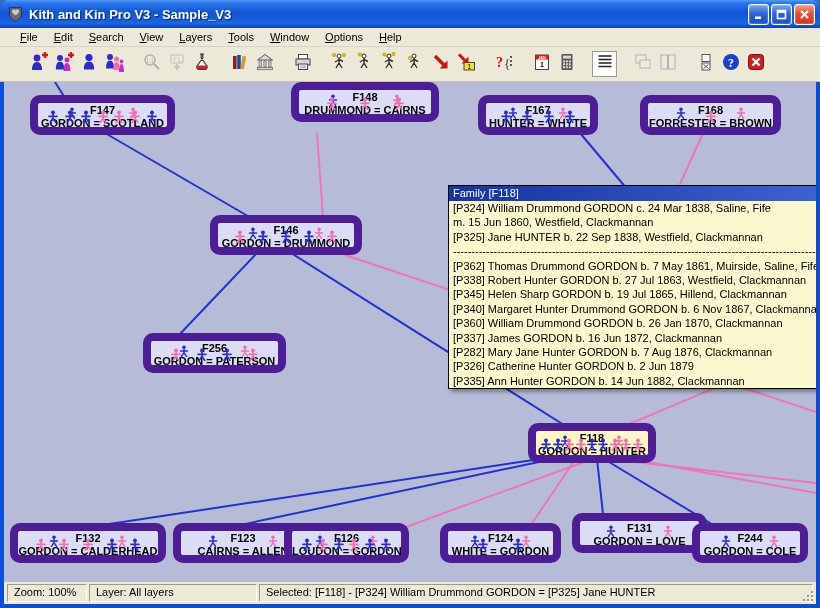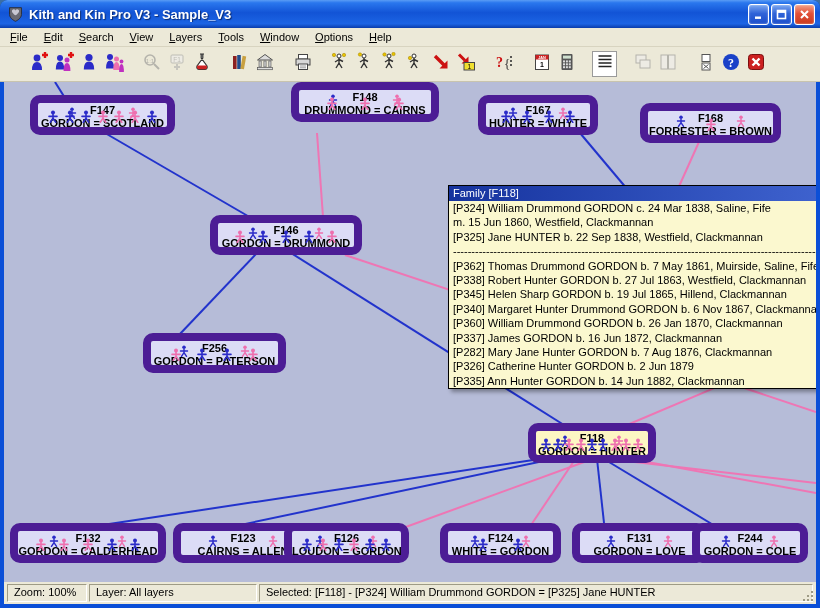--- a/index.html
+++ b/index.html
@@ -19,21 +19,21 @@
     background:linear-gradient(180deg,#5a9cf5 0%,#2a77ee 10%,#1254d6 45%,#1c64e4 85%,#0a3cab 100%);
   }
   .app-icon{width:17px;height:17px;margin-right:5px;flex:0 0 auto;}
   .title-text{color:#fff;font-size:13px;font-weight:bold;text-shadow:1px 1px 1px #0a2a70;flex:1;white-space:nowrap;overflow:hidden;}
   .winbtn{width:21px;height:21px;margin-left:2px;border-radius:3px;flex:0 0 auto;
     border:1px solid #fff;display:flex;align-items:center;justify-content:center;
     background:linear-gradient(180deg,#7ba7f0 0%,#2f63d8 45%,#1b4ecb 100%);box-shadow:inset 0 0 2px rgba(255,255,255,.6);}
   .winbtn.close{background:linear-gradient(180deg,#f3a188 0%,#e25037 45%,#c93a1e 100%);}
   
   .menubar{height:19px;flex:0 0 19px;background:#ece9d8;display:flex;align-items:center;
-    border-bottom:1px solid #d8d4c0;font-size:11px;color:#000;padding-left:2px;}
+    border-bottom:1px solid #d8d4c0;font-size:11px;color:#000;padding-left:12px;}
   .menuitem{padding:2px 8px;cursor:default;}
   .menuitem u{text-decoration:underline;}
   
   .toolbar{height:35px;flex:0 0 35px;background:#ece9d8;display:flex;align-items:center;
     padding-left:26px;border-bottom:1px solid #c8c4ae;}
   .tb{width:25px;height:26px;display:flex;align-items:center;justify-content:center;border:1px solid transparent;}
   .tb.sep{margin-left:13px;}
   .tb.active{background:#fff;border:1px solid #9a9a9a;}
   .tb.disabled{opacity:.55;filter:grayscale(1);}
   
@@ -408,21 +408,21 @@
               <span><svg width="10" height="13" viewBox="0 0 10 13">
                   <circle cx="5" cy="2.4" r="2" fill="#2b2bc8"></circle>
                   <path d="M5 4.4 V8.2 M1 6.4 H9 M5 8.2 L2.2 12.4 M5 8.2 L7.8 12.4" stroke="#2b2bc8" stroke-width="1.6" fill="none" stroke-linecap="round"></path>
                 </svg></span>
               <span><svg width="10" height="13" viewBox="0 0 10 13">
                   <circle cx="5" cy="2.4" r="2" fill="#2b2bc8"></circle>
                   <path d="M5 4.4 V8.2 M1 6.4 H9 M5 8.2 L2.2 12.4 M5 8.2 L7.8 12.4" stroke="#2b2bc8" stroke-width="1.6" fill="none" stroke-linecap="round"></path>
                 </svg></span>
             </div>
           </div>
-          <div class="fam" style="left: 636px; top: 21px; width: 141px;">
+          <div class="fam" style="left: 636px; top: 13px; width: 141px;">
             <span class="p-icon male"><svg width="9" height="12" viewBox="0 0 10 13">
                 <circle cx="5" cy="2.4" r="2" fill="#2b2bc8"></circle>
                 <path d="M5 4.4 V8.2 M1 6.4 H9 M5 8.2 L2.2 12.4 M5 8.2 L7.8 12.4" stroke="#2b2bc8" stroke-width="1.6" fill="none" stroke-linecap="round"></path>
               </svg></span>
             <span class="p-icon female"><svg width="9" height="12" viewBox="0 0 10 13">
                 <circle cx="5" cy="2.4" r="2" fill="#ee6fae"></circle>
                 <path d="M5 4.4 V8.2 M1 6.4 H9 M5 8.2 L2.2 12.4 M5 8.2 L7.8 12.4" stroke="#ee6fae" stroke-width="1.6" fill="none" stroke-linecap="round"></path>
               </svg></span>
             <div class="fam-id">F168</div>
             <div class="fam-names">FORRESTER = BROWN</div>
@@ -647,21 +647,21 @@
               <span><svg width="10" height="13" viewBox="0 0 10 13">
                   <circle cx="5" cy="2.4" r="2" fill="#2b2bc8"></circle>
                   <path d="M5 4.4 V8.2 M1 6.4 H9 M5 8.2 L2.2 12.4 M5 8.2 L7.8 12.4" stroke="#2b2bc8" stroke-width="1.6" fill="none" stroke-linecap="round"></path>
                 </svg></span>
               <span><svg width="10" height="13" viewBox="0 0 10 13">
                   <circle cx="5" cy="2.4" r="2" fill="#2b2bc8"></circle>
                   <path d="M5 4.4 V8.2 M1 6.4 H9 M5 8.2 L2.2 12.4 M5 8.2 L7.8 12.4" stroke="#2b2bc8" stroke-width="1.6" fill="none" stroke-linecap="round"></path>
                 </svg></span>
             </div>
           </div>
-          <div class="fam" style="left: 568px; top: 441px; width: 135px;">
+          <div class="fam" style="left: 568px; top: 431px; width: 135px;">
             <span class="p-icon male"><svg width="9" height="12" viewBox="0 0 10 13">
                 <circle cx="5" cy="2.4" r="2" fill="#2b2bc8"></circle>
                 <path d="M5 4.4 V8.2 M1 6.4 H9 M5 8.2 L2.2 12.4 M5 8.2 L7.8 12.4" stroke="#2b2bc8" stroke-width="1.6" fill="none" stroke-linecap="round"></path>
               </svg></span>
             <span class="p-icon female"><svg width="9" height="12" viewBox="0 0 10 13">
                 <circle cx="5" cy="2.4" r="2" fill="#ee6fae"></circle>
                 <path d="M5 4.4 V8.2 M1 6.4 H9 M5 8.2 L2.2 12.4 M5 8.2 L7.8 12.4" stroke="#ee6fae" stroke-width="1.6" fill="none" stroke-linecap="round"></path>
               </svg></span>
             <div class="fam-id">F131</div>
             <div class="fam-names">GORDON = LOVE</div>

